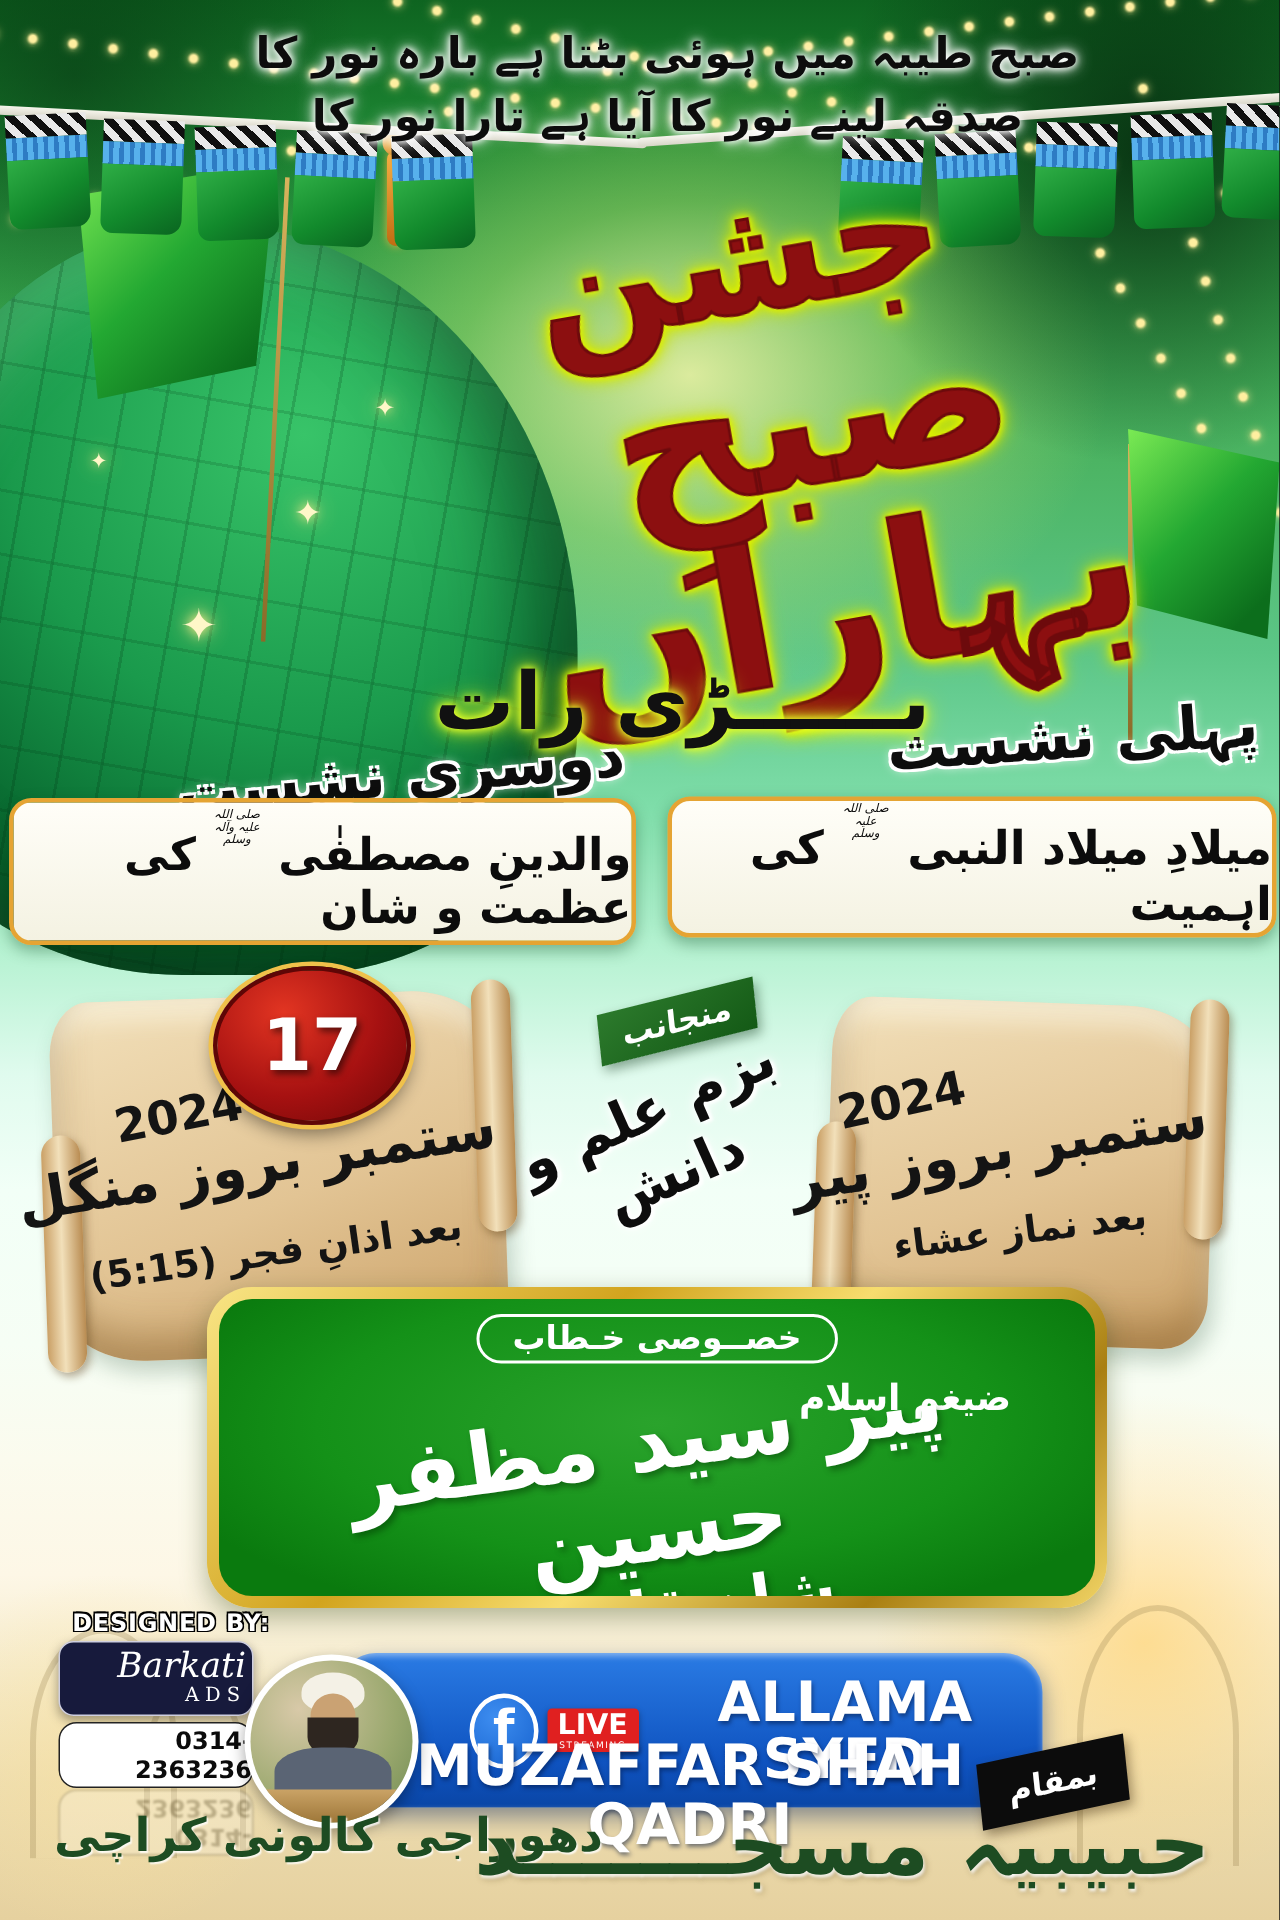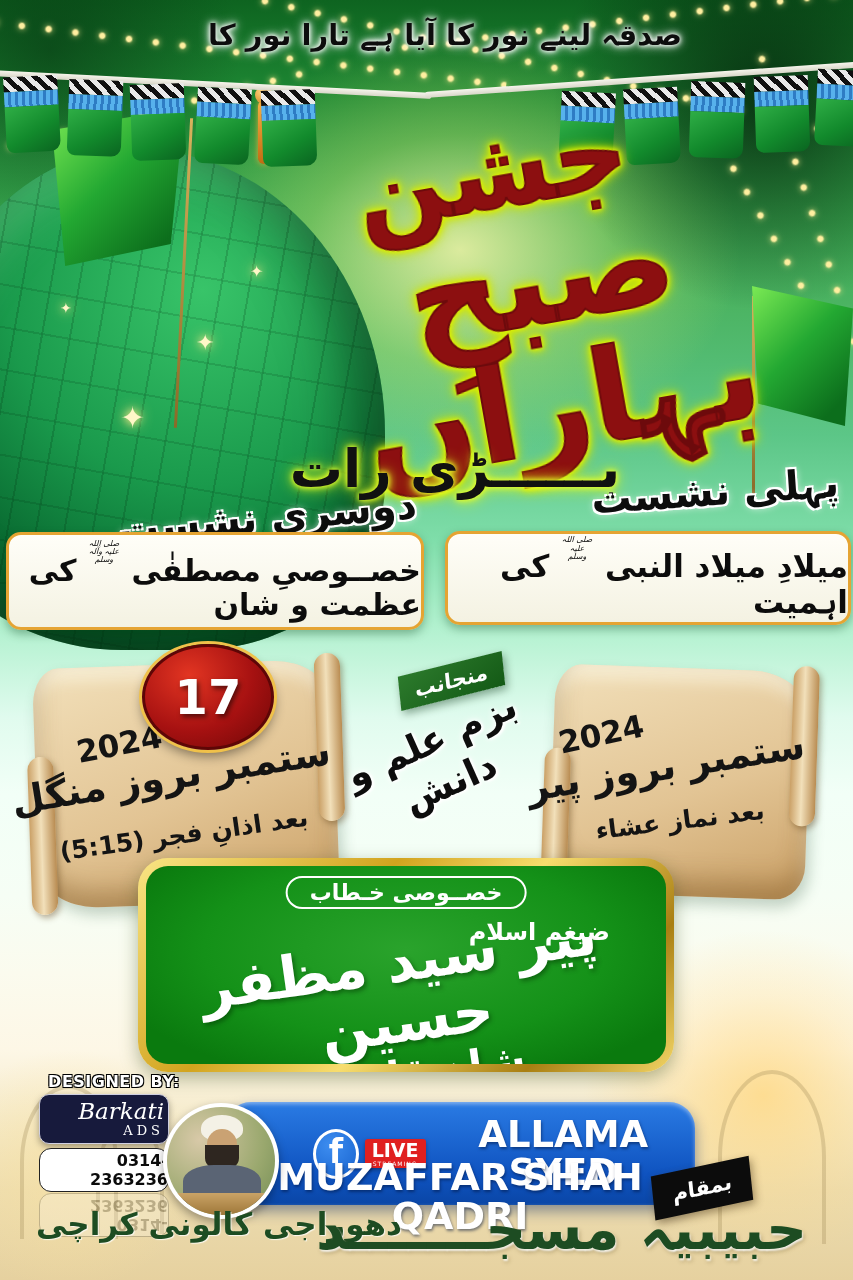--- a/index.html
+++ b/index.html
@@ -87,21 +87,21 @@
     border:3px solid #5e0606;box-shadow:0 0 0 3px #f0c14a,0 6px 12px rgba(0,0,0,.45);
     color:#fff;font-size:48px;font-weight:bold;text-shadow:2px 3px 5px rgba(0,0,0,.55);}
   .yr{font-size:31px;font-weight:bold;color:#141414;}
   .wk{font-size:38px;font-weight:bold;color:#141414;white-space:nowrap;}
   .tm{font-size:25px;font-weight:bold;color:#141414;white-space:nowrap;}
   .org-label{background:linear-gradient(150deg,#2c7a2c,#145a16);color:#fff;font-size:21px;font-weight:bold;
     padding:5px 16px;transform:rotate(-14deg) skewX(-8deg);box-shadow:2px 4px 8px rgba(0,40,10,.4);}
   .org-name{font-size:37px;font-weight:bold;color:#0d0d0d;transform:rotate(-24deg);text-align:center;line-height:1.25;
     text-shadow:0 0 5px #fff,0 0 9px #fff,2px 2px 2px rgba(255,255,255,.9);}
   
-  .gold-frame{left:138px;top:858px;width:536px;height:214px;border-radius:30px;padding:8px;box-sizing:border-box;
+  .gold-frame{left:138px;top:858px;width:600px;height:214px;border-radius:30px;padding:8px;box-sizing:border-box;
     background:linear-gradient(135deg,#f9e585,#d2a41e 35%,#f7dd6e 55%,#a97f12 80%,#f2d566);
     box-shadow:0 6px 18px rgba(60,80,30,.4);}
   .green-inner{width:100%;height:100%;border-radius:22px;position:relative;overflow:hidden;
     background:radial-gradient(ellipse at 50% 42%,#2aa32c,#149118 55%,#0a7a0e 85%);}
   .speech-tag{position:absolute;left:50%;top:10px;transform:translateX(-50%);color:#fff;font-size:22px;font-weight:bold;
     border:2px solid #fff;border-radius:22px;padding:2px 22px;white-space:nowrap;}
   .speech-hon{position:absolute;right:56px;top:52px;color:#fff;font-size:24px;font-weight:bold;}
   .speech-name{position:absolute;left:0;right:0;top:66px;text-align:center;color:#fff;transform:rotate(-8deg);
     text-shadow:2px 3px 4px rgba(0,50,0,.45);}
   .speech-name .n1{font-size:57px;font-weight:bold;line-height:1.05;}
@@ -228,20 +228,21 @@
       <div class="blu"></div>
       <div class="grn"></div>
     </div>
   <div class="abs flag" style="left:816px;top:70px;transform:rotate(3deg);">
       <div class="chk"></div>
       <div class="blu"></div>
       <div class="grn"></div>
     </div>
 
   <div class="abs verse u">
+    <div>صبح طیبہ میں ہوئی بٹتا ہے بارہ نور کا</div>
     <div>صدقہ لینے نور کا آیا ہے تارا نور کا</div>
   </div>
 
   <div class="abs title-wrap u">
     <div class="title-l title-1">جشن</div>
     <div class="title-l title-2">صبحِ بہاراں</div>
   </div>
 
   <div class="abs subtitle u">بــــــڑی رات</div>
 
@@ -250,21 +251,21 @@
     <span>
       <span>میلادِ میلاد النبی</span>
       <span class="salat">صلی اللہ علیہ وسلم</span>
       <span>کی اہمیت</span>
     </span>
   </div>
 
   <div class="abs sess-label u" style="left:118px;top:494px;transform:rotate(-5deg);">دوسری نشست</div>
   <div class="abs sess-box u" style="left:6px;top:532px;width:412px;height:92px;font-size:30px;">
     <span>
-      <span>خصــوصیِ مصطفٰی</span>
+      <span>والدینِ مصطفٰی</span>
       <span class="salat">صلی اللہ علیہ وآلہ وسلم</span>
       <span>کی عظمت و شان</span>
     </span>
   </div>
 
   <div class="abs scroll" style="left:552px;top:668px;width:256px;height:228px;transform:rotate(2deg);"></div>
   <div class="abs yr" style="left:558px;top:716px;transform:rotate(-12deg);">2024</div>
   <div class="abs wk u" style="left:556px;top:742px;width:250px;text-align:center;transform:rotate(-9deg);">ستمبر بروز پیر</div>
   <div class="abs tm u" style="left:560px;top:806px;width:240px;text-align:center;transform:rotate(-7deg);">بعد نماز عشاء</div>
 

